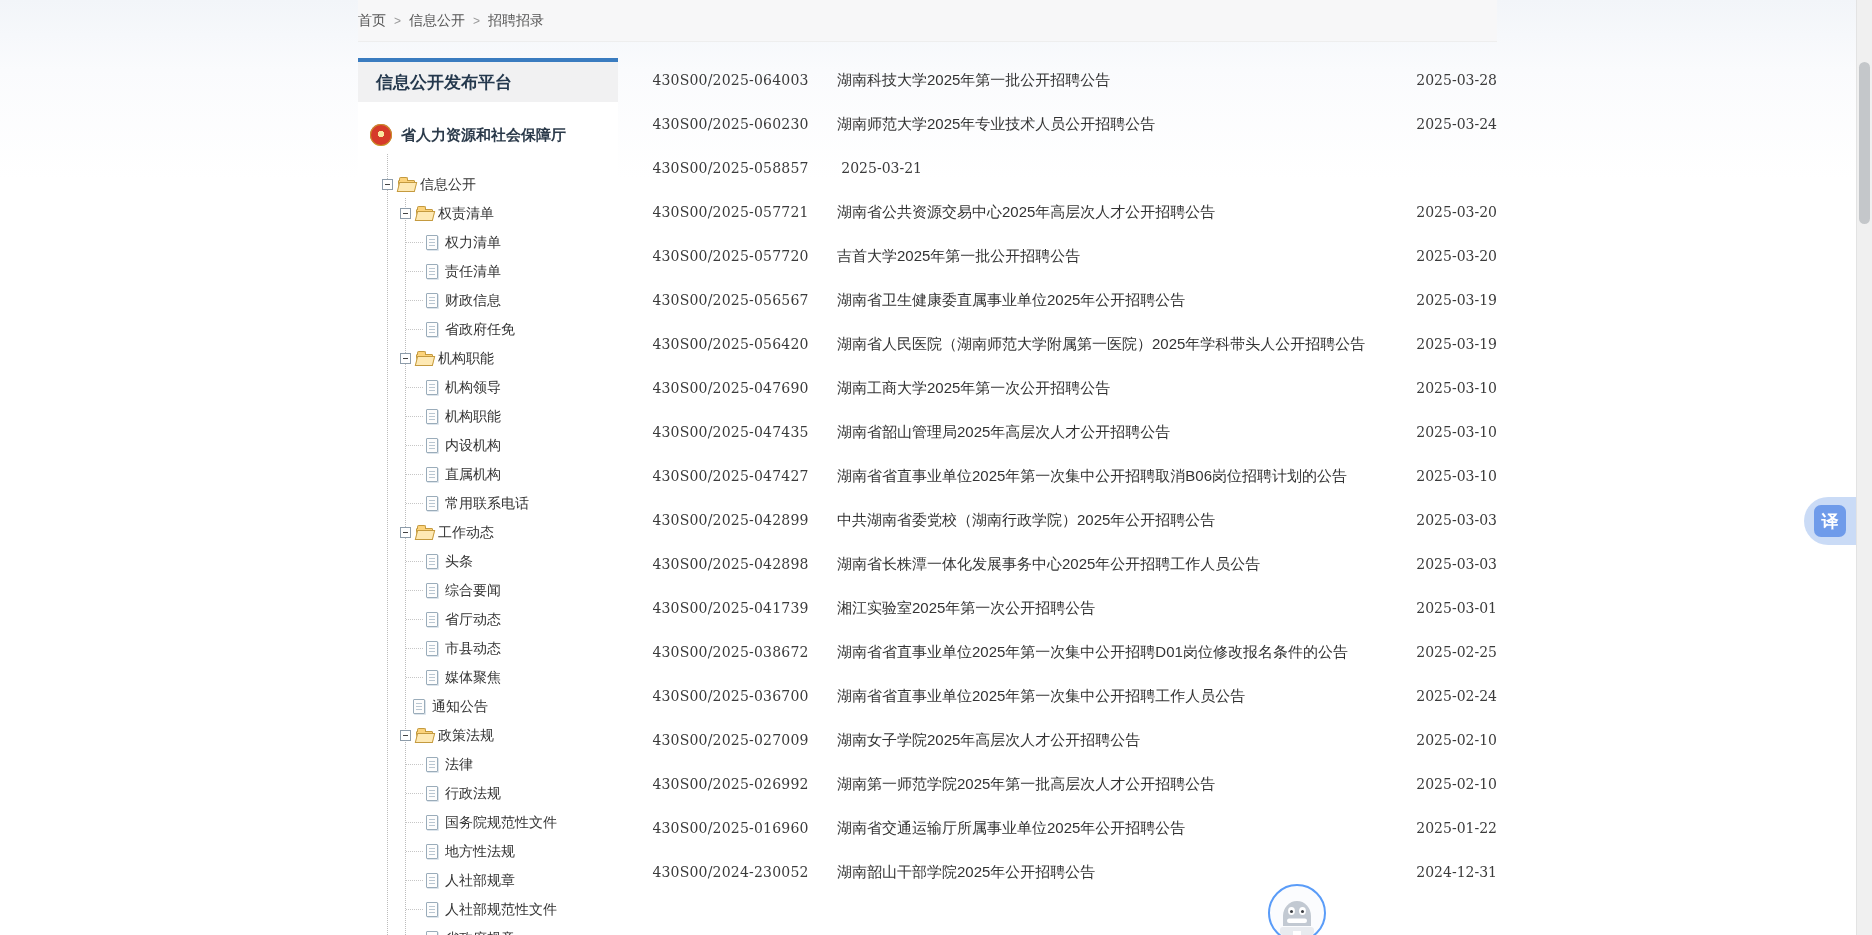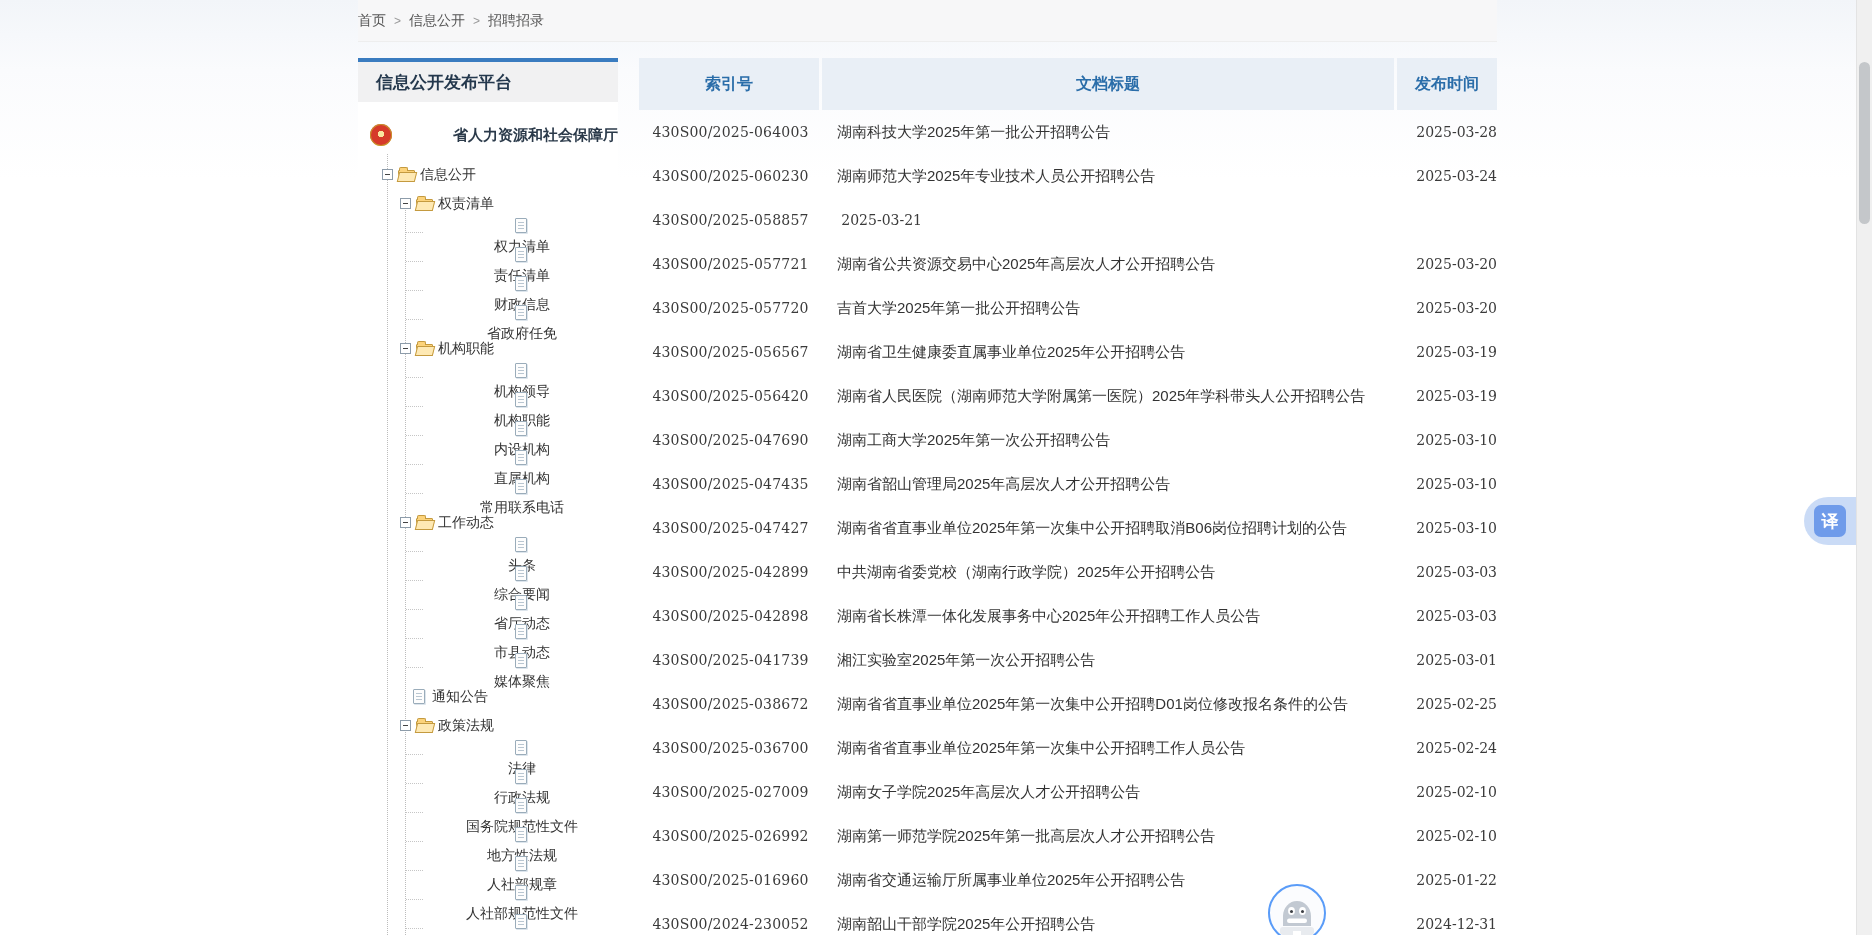--- a/index.html
+++ b/index.html
@@ -23,37 +23,37 @@
   
   .sidebar {
     position:absolute; left:358px; top:58px; width:260px; bottom:0;
     background:#ffffff; border-top:4px solid #3a7cc0;
   }
   .sidebar-title {
     height:40px; background:#f1f1f2; display:flex; align-items:center;
     padding-left:18px; font-size:17px; font-weight:bold; color:#24384d;
   }
   .tree { position:relative; padding-top:22px; }
-  .org-row { display:flex; align-items:center; gap:2px; padding-left:12px; margin-bottom:14px;justify-content:space-between; }
+  .org-row { display:flex; align-items:center; gap:9px; padding-left:12px; margin-bottom:24px; }
   .org-name { font-size:15px; font-weight:bold; color:#2b3a4a; }
   .emblem {
     width:22px; height:22px; border-radius:50%; flex:0 0 auto;
     background:radial-gradient(circle at 50% 46%, #f9e6a0 0 20%, #d63a2a 21% 70%, #e9b63d 71% 100%);
     box-shadow:0 0 0 1px #c8922f inset;
   }
   .guide { position:absolute; width:0; border-left:1px dotted #bcbcbc; }
   .g1 { left:29px; top:52px; bottom:4px; }
   .g2 { left:47px; top:96px; bottom:4px; }
   .tree-row {
     position:relative; height:29px; display:flex; align-items:center; gap:5px;
     font-size:14px; color:#333; cursor:pointer; background:#fff0;
   }
   .tree-row.lv1 { padding-left:24px; }
   .tree-row.lv2 { padding-left:42px; }
-  .tree-row.lv3 { padding-left:68px;flex-direction:column; }
+  .tree-row.lv3 { padding-left:68px; }
   .tree-row.t-doc.lv2 { padding-left:55px; }
   .tree-row.lv3::before {
     content:""; position:absolute; left:48px; top:14px; width:17px;
     border-top:1px dotted #c6c6c6;
   }
   .expander {
     width:11px; height:11px; border:1px solid #8d9caa; background:#fff;
     position:relative; flex:0 0 auto;
   }
   .expander::before {
@@ -286,25 +286,20 @@
           <div class="tree-row t-doc lv3">
 
             <span class="node-icon icon-doc"></span>
             <span class="node-label">省政府规章</span>
           </div>
         </div>
     </div>
   </div>
 
   <div class="doc-table">
-    <div class="thead">
-      <div class="th th-index">索引号</div>
-      <div class="th th-title">文档标题</div>
-      <div class="th th-date">发布时间</div>
-    </div>
     <div class="tbody">
 
     <div class="tr">
           <div class="td td-index">430S00/2025-064003</div>
           <div class="td td-title">湖南科技大学2025年第一批公开招聘公告</div>
           <div class="td td-date">2025-03-28</div>
         </div>
         <div class="tr">
           <div class="td td-index">430S00/2025-060230</div>
           <div class="td td-title">湖南师范大学2025年专业技术人员公开招聘公告</div>

